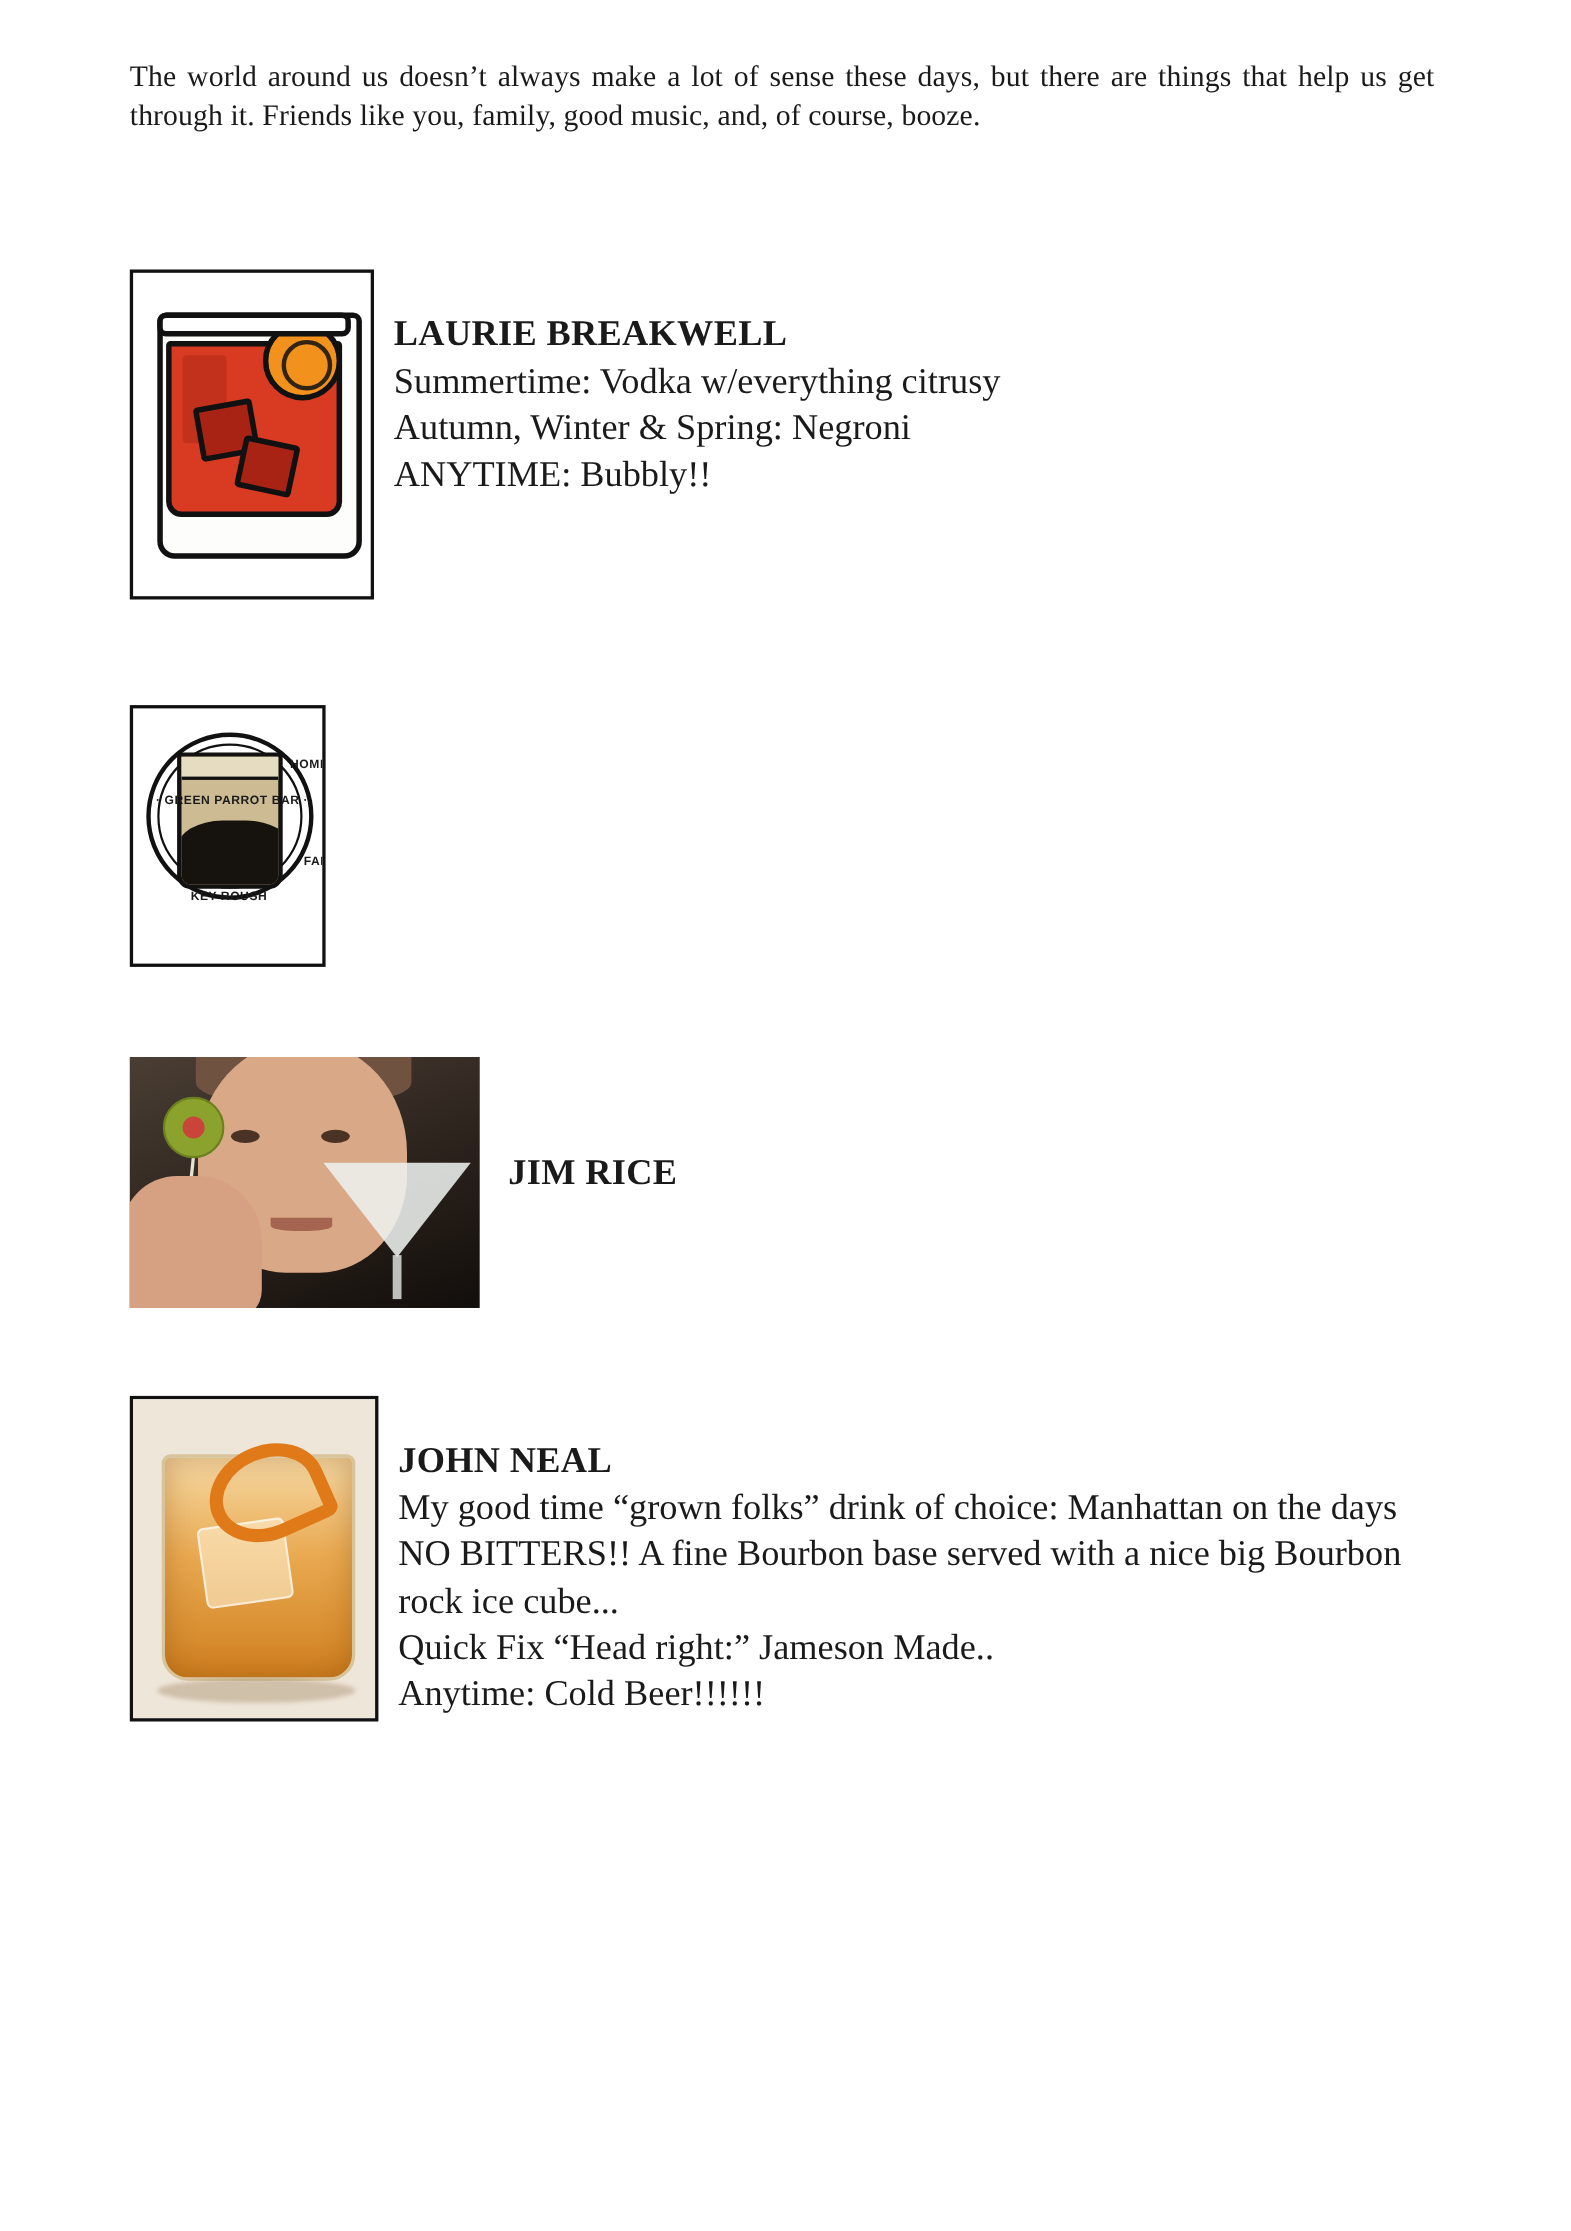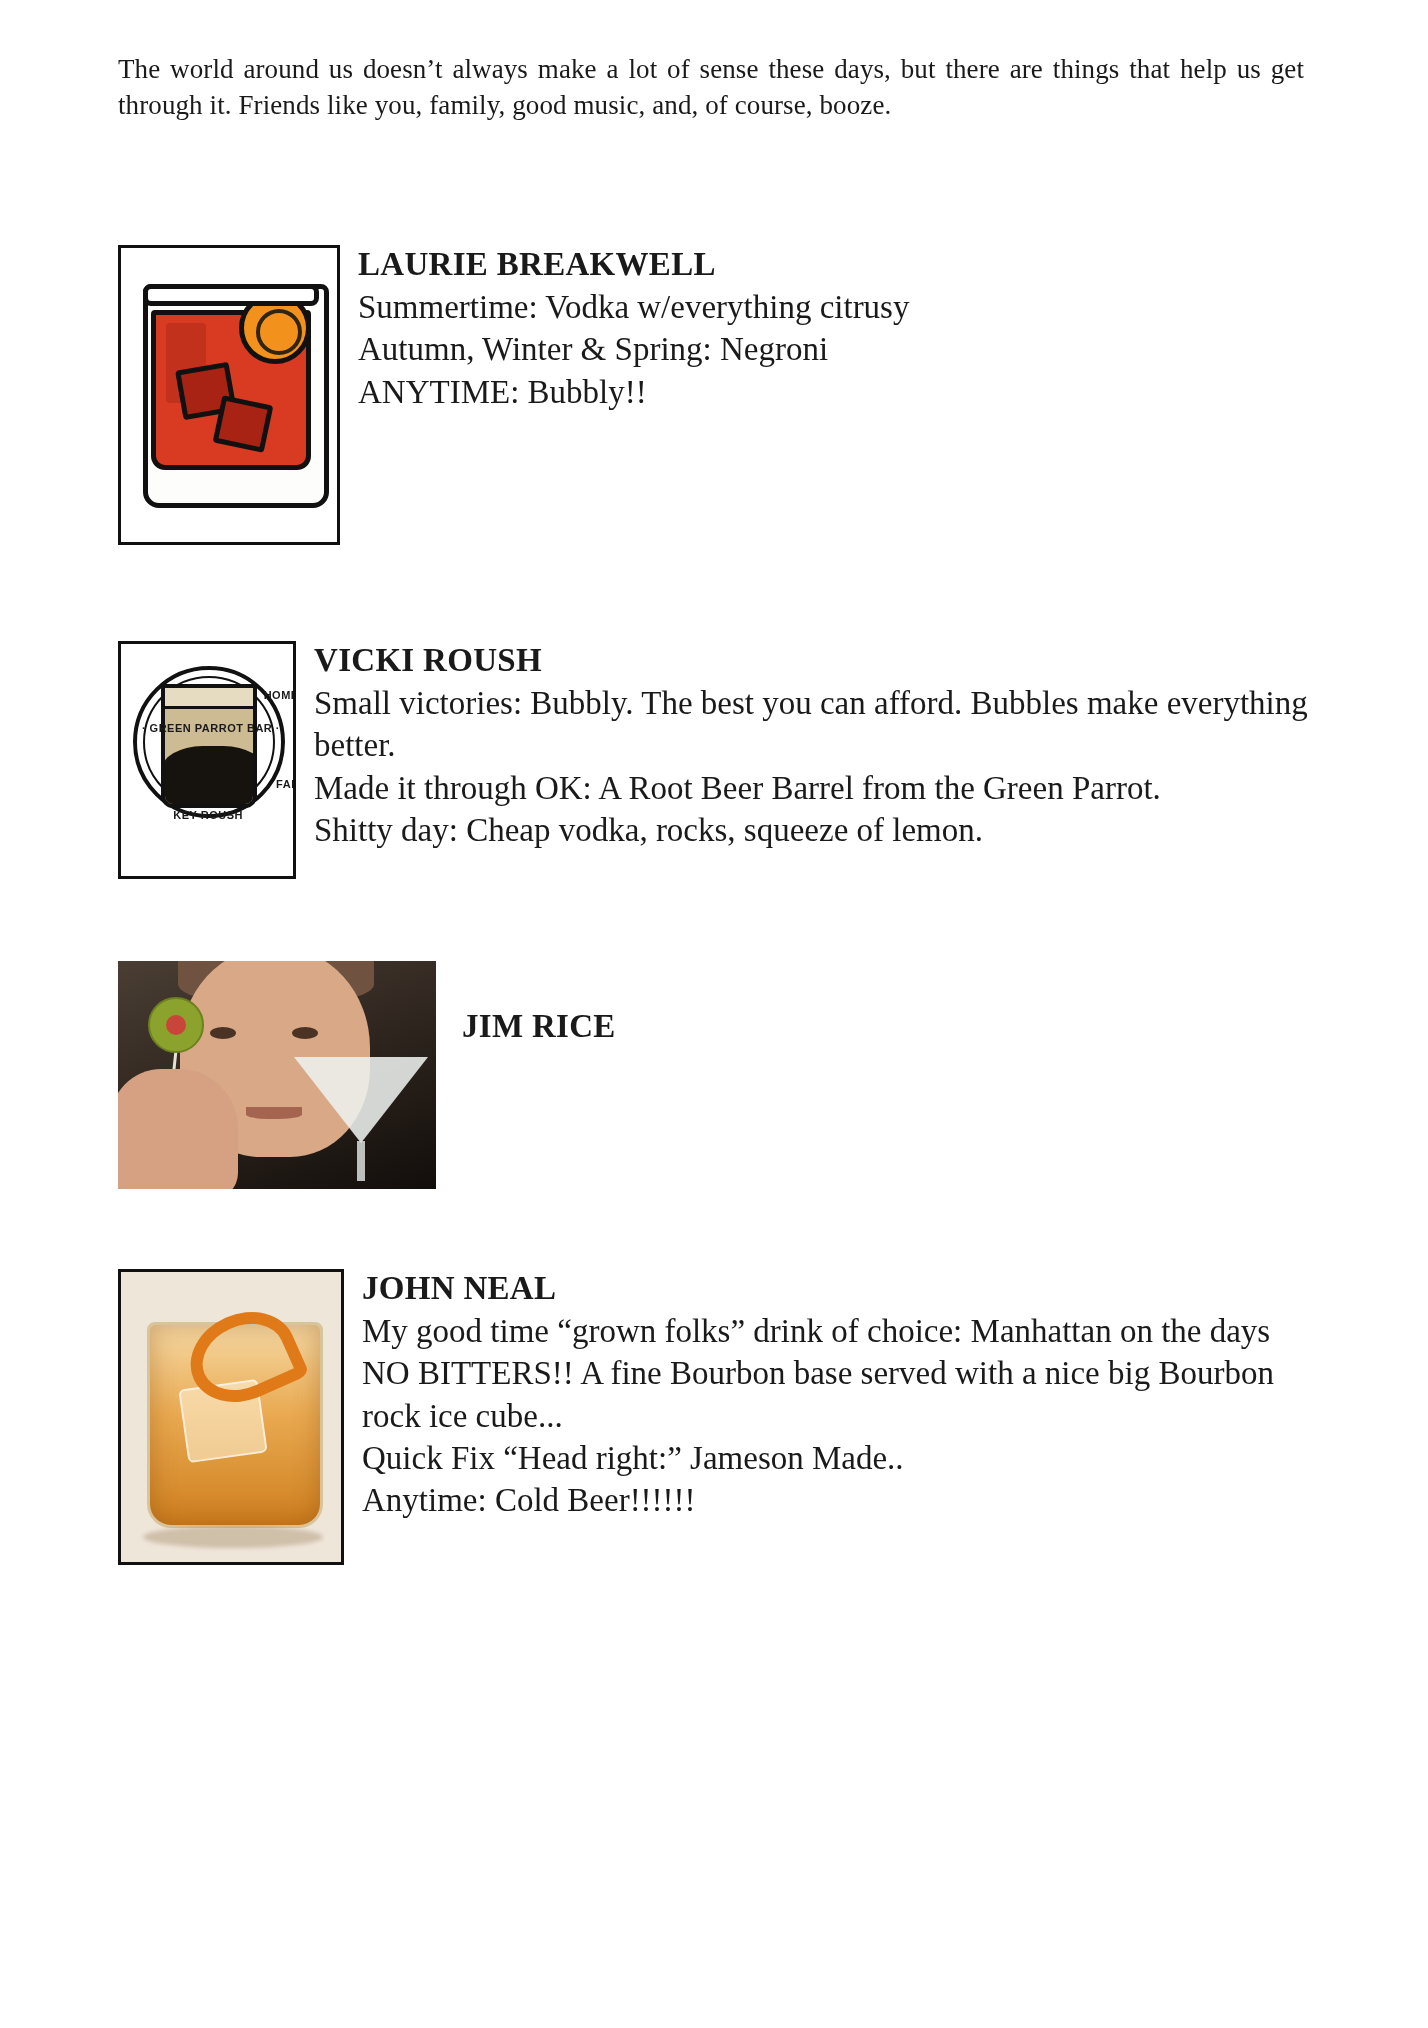--- a/index.html
+++ b/index.html
@@ -46,20 +46,21 @@
     box-sizing: border-box;
     overflow: hidden;
     position: relative;
   }
   .entry-figure.noborder {
     border: none;
   }
   .entry-body {
     flex: 1 1 auto;
     padding-left: 18px;
+    margin-top: 40px;
   }
   .entry-name {
     font-size: 33px;
     font-weight: bold;
     letter-spacing: 0.3px;
     margin: 0 0 2px 0;
     line-height: 1.18;
   }
   .entry-line {
     font-size: 33px;
@@ -373,26 +374,20 @@
         <div class="tumbler">
           <div class="foam"></div>
           <div class="dark"></div>
         </div>
         <div class="arc-text">
           <span style="transform: rotate(-62deg) translate(0,-76px) rotate(62deg); margin-top: 16px;">· GREEN PARROT BAR ·</span>
           <span style="transform: rotate(-152deg) translate(0,-76px) rotate(152deg);">KEY ROUSH</span>
           <span style="transform: rotate(46deg) translate(0,-76px) rotate(-46deg);">HOME OF THE WORLD</span>
           <span style="transform: rotate(118deg) translate(0,-76px) rotate(-118deg);">FAMOUS ROOT BEER BARREL ·</span>
         </div>
-      </div>
-      <div class="entry-body">
-        <p class="entry-name">VICKI ROUSH</p>
-        <p class="entry-line">Small victories:  Bubbly. The best you can afford. Bubbles make everything better.</p>
-        <p class="entry-line">Made it through OK: A Root Beer Barrel from the Green Parrot.</p>
-        <p class="entry-line">Shitty day: Cheap vodka, rocks, squeeze of lemon.</p>
       </div>
     </div>
 
     <div class="sp-b"></div>
 
     <div class="entry">
       <div class="entry-figure fig3 noborder">
         <div class="bg-dark"></div>
         <div class="hair"></div>
         <div class="face"></div>

